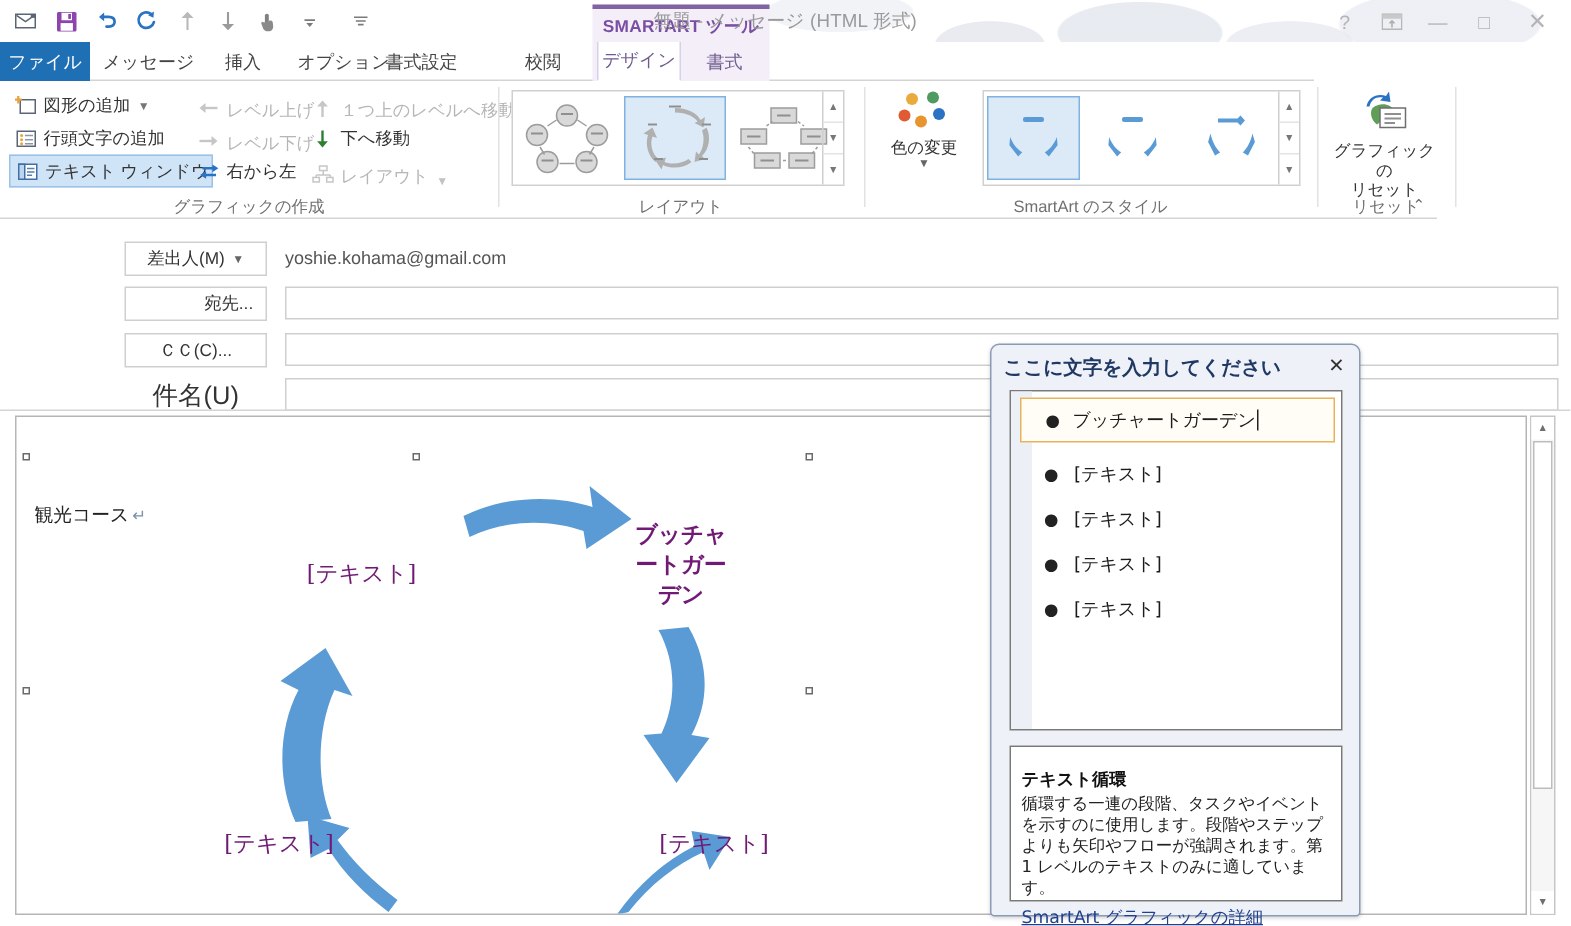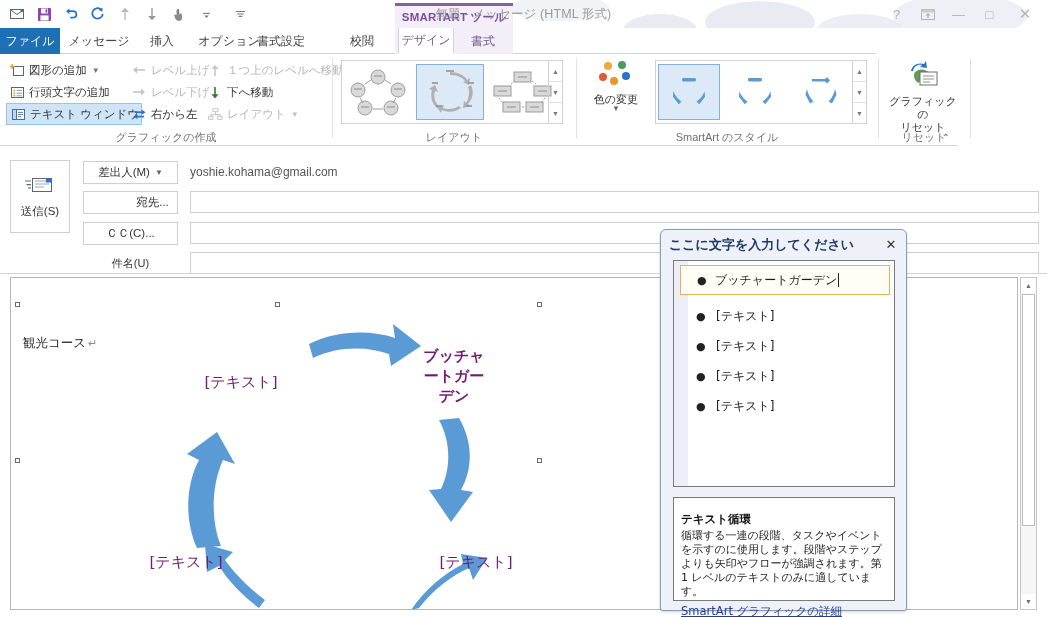--- a/index.html
+++ b/index.html
@@ -67,21 +67,21 @@
   }
   .rgroup{ position:absolute; top:0; height:92px; }
   .rgroup .glabel{
     position:absolute; bottom:1px; left:0; width:100%; text-align:center;
     font-size:11px; color:#707070;
   }
   .vsep{ position:absolute; top:4px; width:1px; height:80px; background:#e2e2e2; }
 
   
   .cmd{ display:flex; align-items:center; height:22px; font-size:11.5px; color:#333; cursor:default; white-space:nowrap; padding:0 2px; }
-  .cmd.dis{ color:#b6b6b6; }
+  .cmd.dis{ color:#b6b6b6;align-items:flex-end; }
   .cmd .ci{ width:18px; height:18px; margin-right:3px; display:flex; align-items:center; justify-content:center; flex:0 0 18px;}
   .cmd .caret{ margin-left:5px; font-size:8px; color:#777; }
   .cmd.dis .caret{ color:#c2c2c2; }
   .cmd.sel{ background:#cfe4f7; border:1px solid #9ac2e8; height:22px; }
 
   
   .gal{
     position:absolute; border:1px solid #d0d0d0; background:#fff;
     display:flex; align-items:center;
   }
@@ -103,21 +103,21 @@
     border:1px solid #cfcfcf; background:#fff;
     display:flex; flex-direction:column; align-items:center; justify-content:center; gap:6px; cursor:default;
   }
   .sendbtn .sl{ font-size:11.5px; color:#333; }
   .fieldbtn{
     position:absolute; left:83px; height:23px; width:95px;
     border:1px solid #cfcfcf; background:#fff; font-size:11.5px; color:#333;
     display:flex; align-items:center; justify-content:center; cursor:default;
   }
   .fieldbtn .caret{ margin-left:5px; font-size:8px; color:#666; }
-  .fieldlabel{ position:absolute; left:83px; width:95px; height:23px; display:flex; align-items:center; justify-content:center; font-size:11px; color:#333; }
+  .fieldlabel{ position:absolute; left:83px; width:95px; height:23px; display:flex; align-items:center; justify-content:center; font-size:17px; color:#333; }
   .fieldval{ position:absolute; left:190px; height:22px; display:flex; align-items:center; font-size:12px; color:#555; }
   .fieldbox{ position:absolute; left:190px; width:849px; height:22px; border:1px solid #cfcfcf; background:#fff; }
   .hdrline{ position:absolute; left:0; width:1047px; height:1px; background:#d4d4d4; }
 
   
   .docarea{ position:absolute; left:10px; top:277px; width:1008px; height:333px; border:1px solid #b5b5b5; background:#fff; overflow:hidden; }
   .doctext{ position:absolute; left:12px; top:16px; font-family:Liberation Serif, serif; font-size:12.5px; color:#222;margin-top:41px; }
   .pilcrow{ color:#7b8fa8; font-size:11px; margin-left:2px; }
 
   .smartart{ position:absolute; left:10px; top:30px; width:520px; height:310px; }
@@ -507,31 +507,20 @@
         <div class="bl" style="margin-top:0;">リセット</div>
       </div>
       <div class="glabel">リセット</div>
     </div>
     <div class="vsep" style="left:970px;"></div>
 
     <div class="collapse">⌃</div>
   </div>
 
   <div class="msghdr">
-    <div class="sendbtn">
-      <span>
-        <svg width="30" height="20" viewBox="0 0 30 20">
-          <rect x="7.5" y="3.5" width="19" height="13" fill="#fff" stroke="#5a6676"></rect>
-          <path d="M10 6h14M10 9h14M10 12h9" stroke="#9aa6b4" stroke-width="1"></path>
-          <rect x="21" y="3.5" width="5.5" height="4" fill="#2a72c4"></rect>
-          <path d="M0 6h6M1.6 9.6H6M3 13h3" stroke="#5a6676" stroke-width="1.1"></path>
-        </svg>
-      </span>
-      <span class="sl">送信(S)</span>
-    </div>
 
     <div class="fieldbtn" style="top:15px;">
       <span>差出人(M)</span>
       <span class="caret">▼</span>
     </div>
     <div class="fieldval" style="top:15px;">yoshie.kohama@gmail.com</div>
 
     <div class="fieldbtn" style="top:45px;padding-left:44px;">
       <span>宛先...</span>
     </div>

